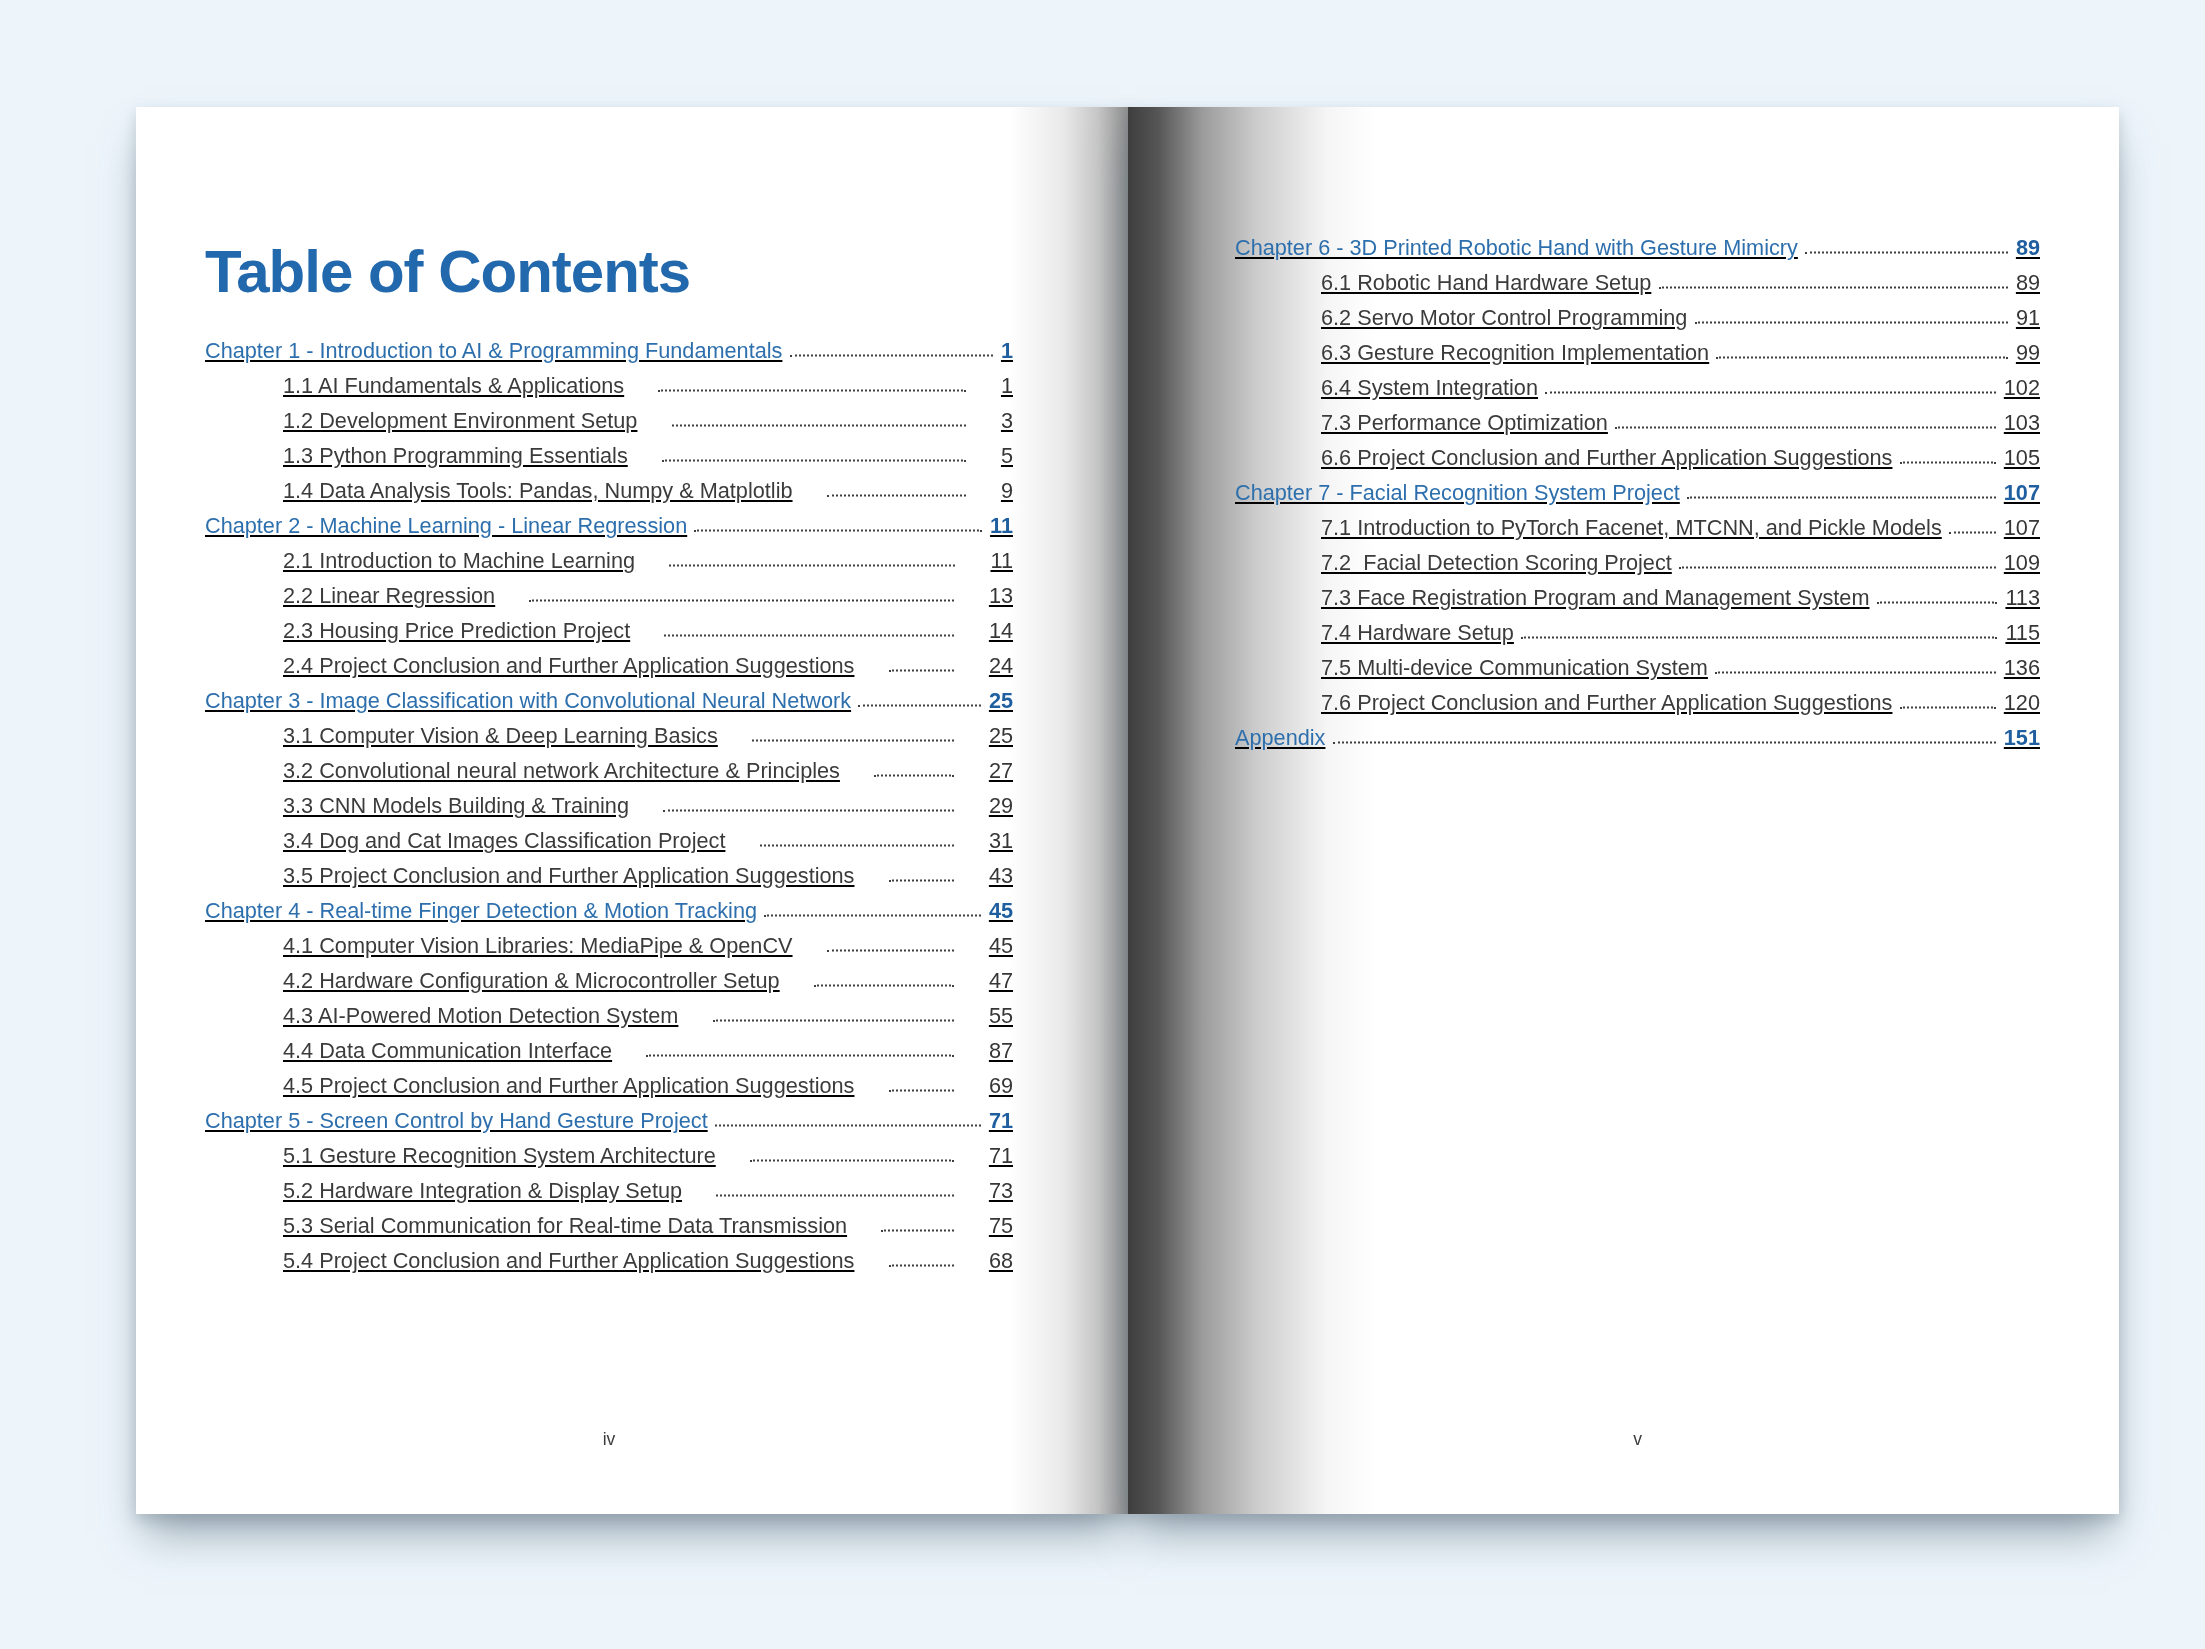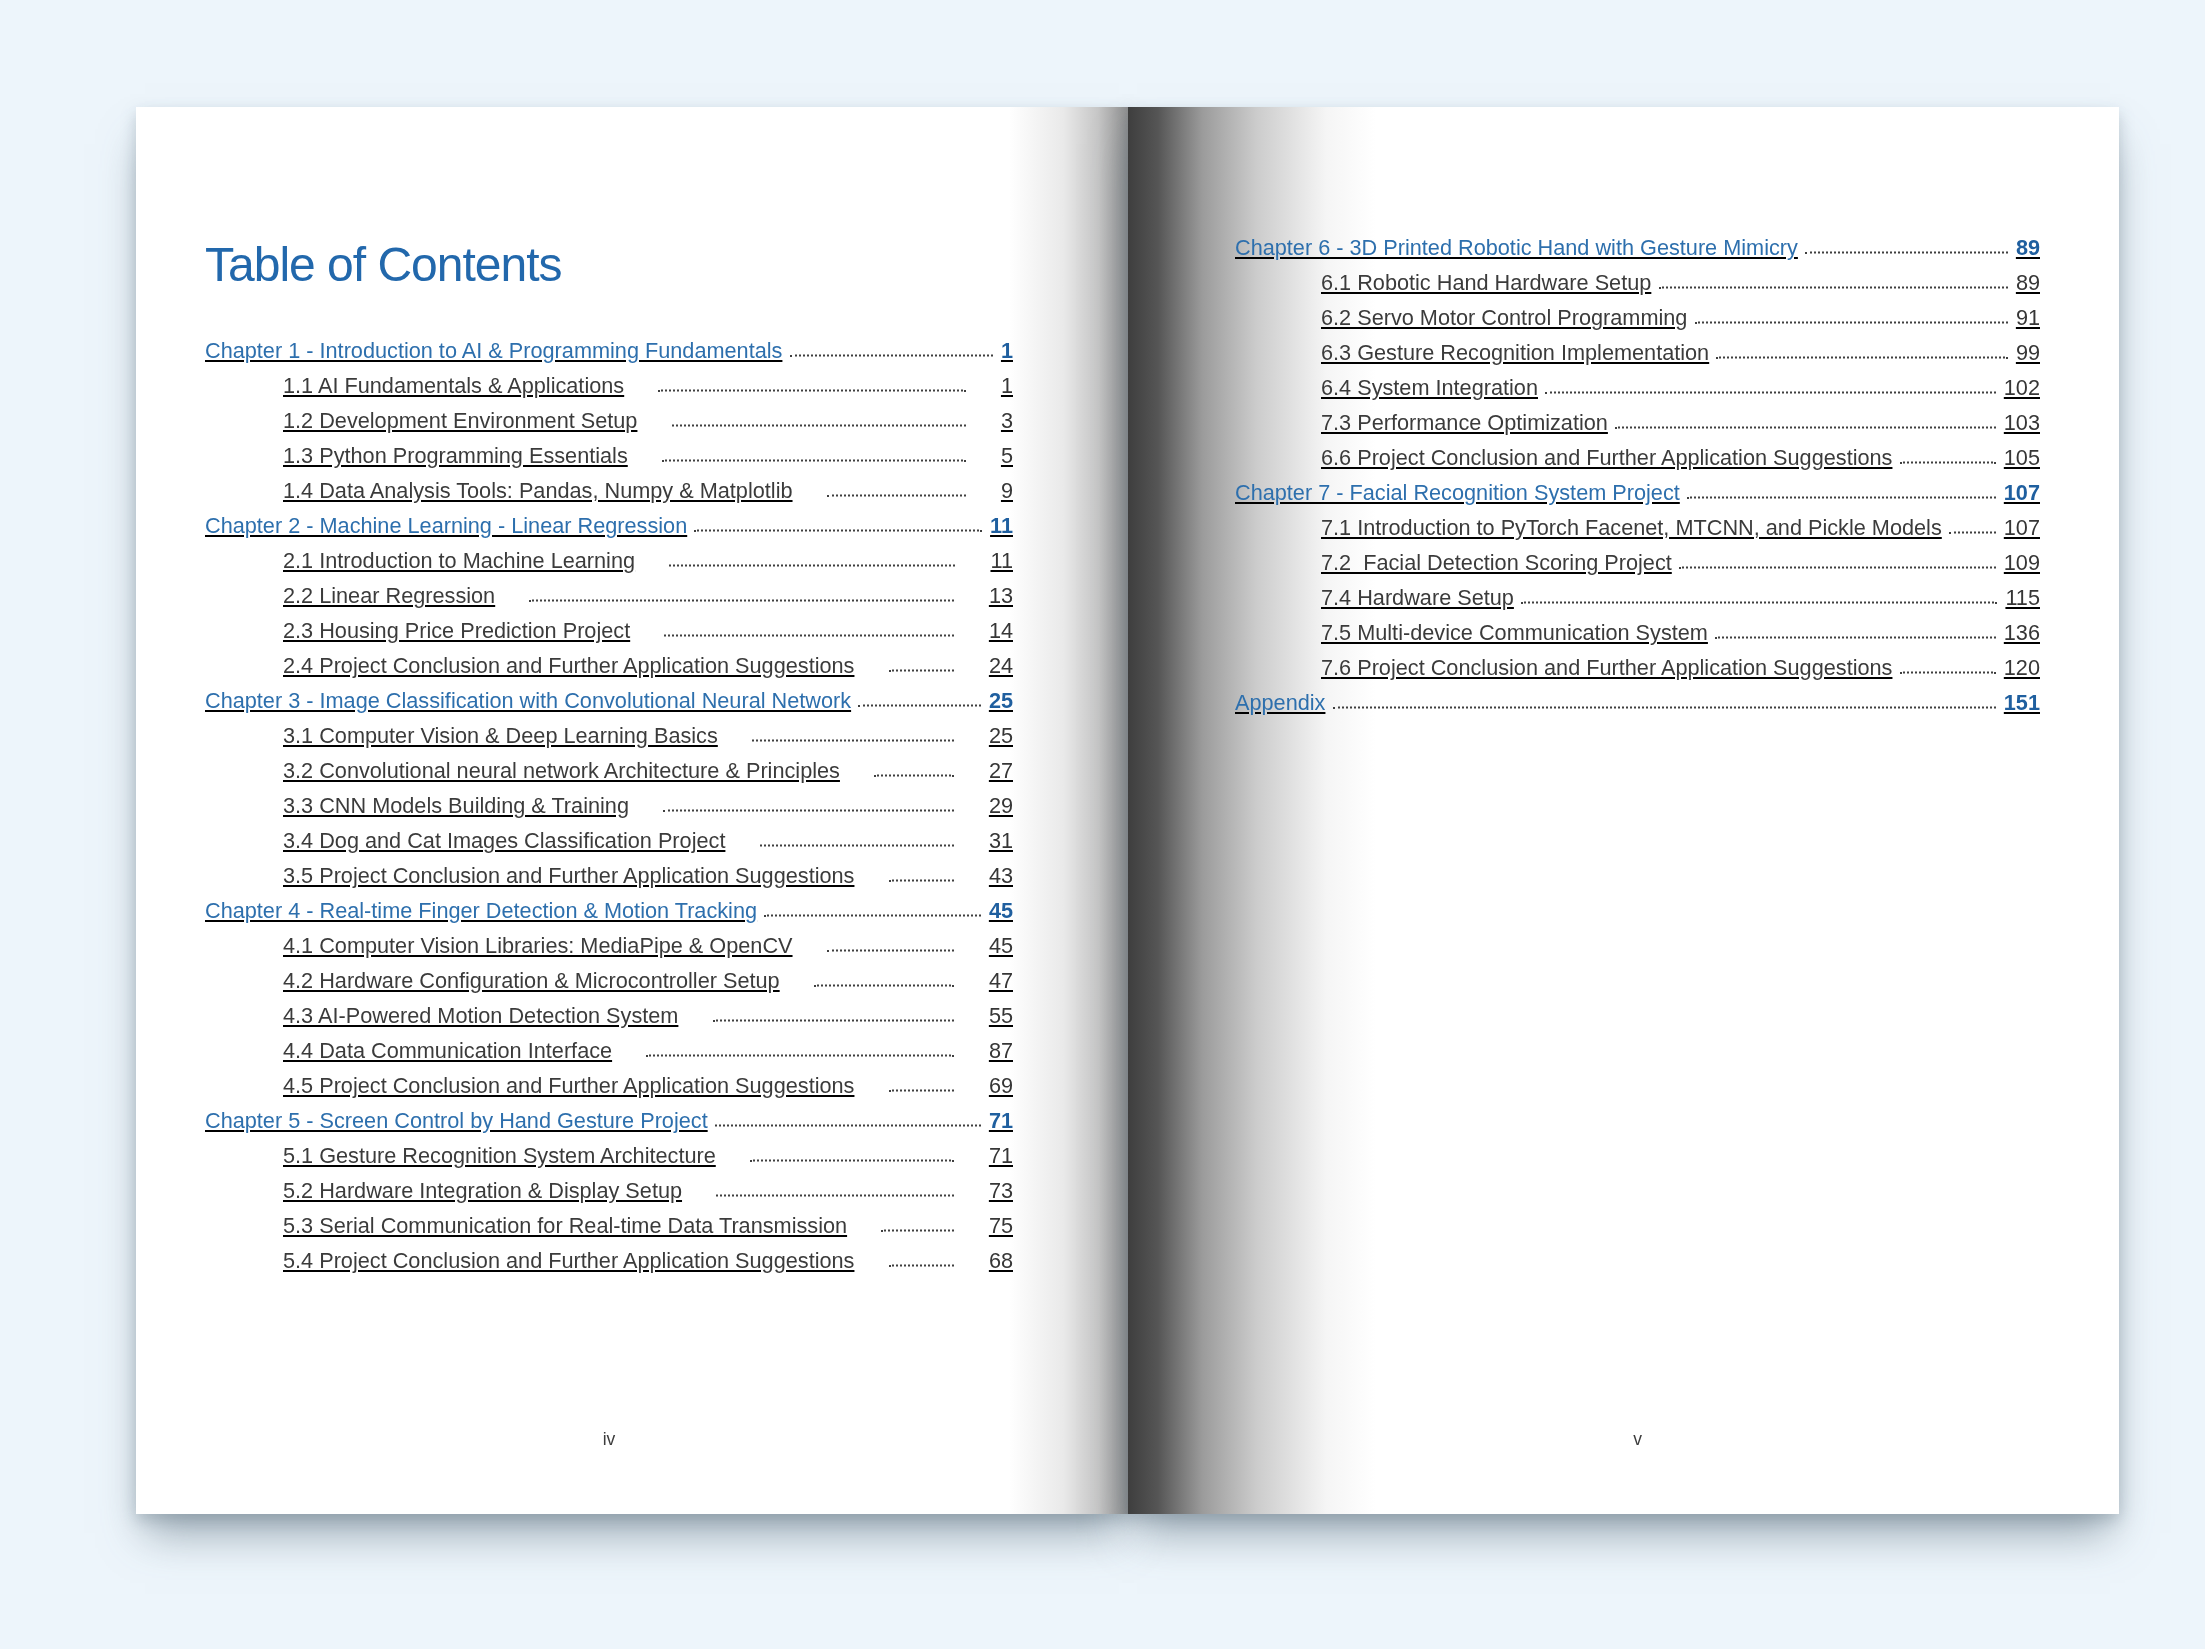--- a/index.html
+++ b/index.html
@@ -39,22 +39,22 @@
     width: 991px;
     background: linear-gradient(to right,
       #3e3e3e 0%, #555555 3%, #9b9b9b 7.5%, #cccccc 13%, #f5f5f5 20%, #ffffff 25%, #ffffff 100%);
     box-shadow: 0 28px 41px -9.3px rgba(86,106,121,0.55),
                 0 6.2px 14.4px rgba(86,106,121,0.28);
   }
   .toc-title {
     position: absolute;
     left: 69px;
     top: 130px;
-    font-size: 48px;
-    font-weight: normal;
+    font-size: 60px;
+    font-weight: bold;
     letter-spacing: -1px;
     color: #2268ac;
     white-space: pre;
   }
   .col {
     position: absolute;
     display: block;
   }
   .col-left  { left: 69px; top: 226px; width: 808px; }
   .col-right { left: 107px; top: 123px; width: 805px; }
@@ -295,20 +295,25 @@
           <span class="lbl">7.1 Introduction to PyTorch Facenet, MTCNN, and Pickle Models</span>
           <span class="leader"></span>
           <span class="num">107</span>
         </div>
         <div class="row sub">
           <span class="lbl">7.2  Facial Detection Scoring Project</span>
           <span class="leader"></span>
           <span class="num">109</span>
         </div>
         <div class="row sub">
+          <span class="lbl">7.3 Face Registration Program and Management System</span>
+          <span class="leader"></span>
+          <span class="num">113</span>
+        </div>
+        <div class="row sub">
           <span class="lbl">7.4 Hardware Setup</span>
           <span class="leader"></span>
           <span class="num">115</span>
         </div>
         <div class="row sub">
           <span class="lbl">7.5 Multi-device Communication System</span>
           <span class="leader"></span>
           <span class="num">136</span>
         </div>
         <div class="row sub">

